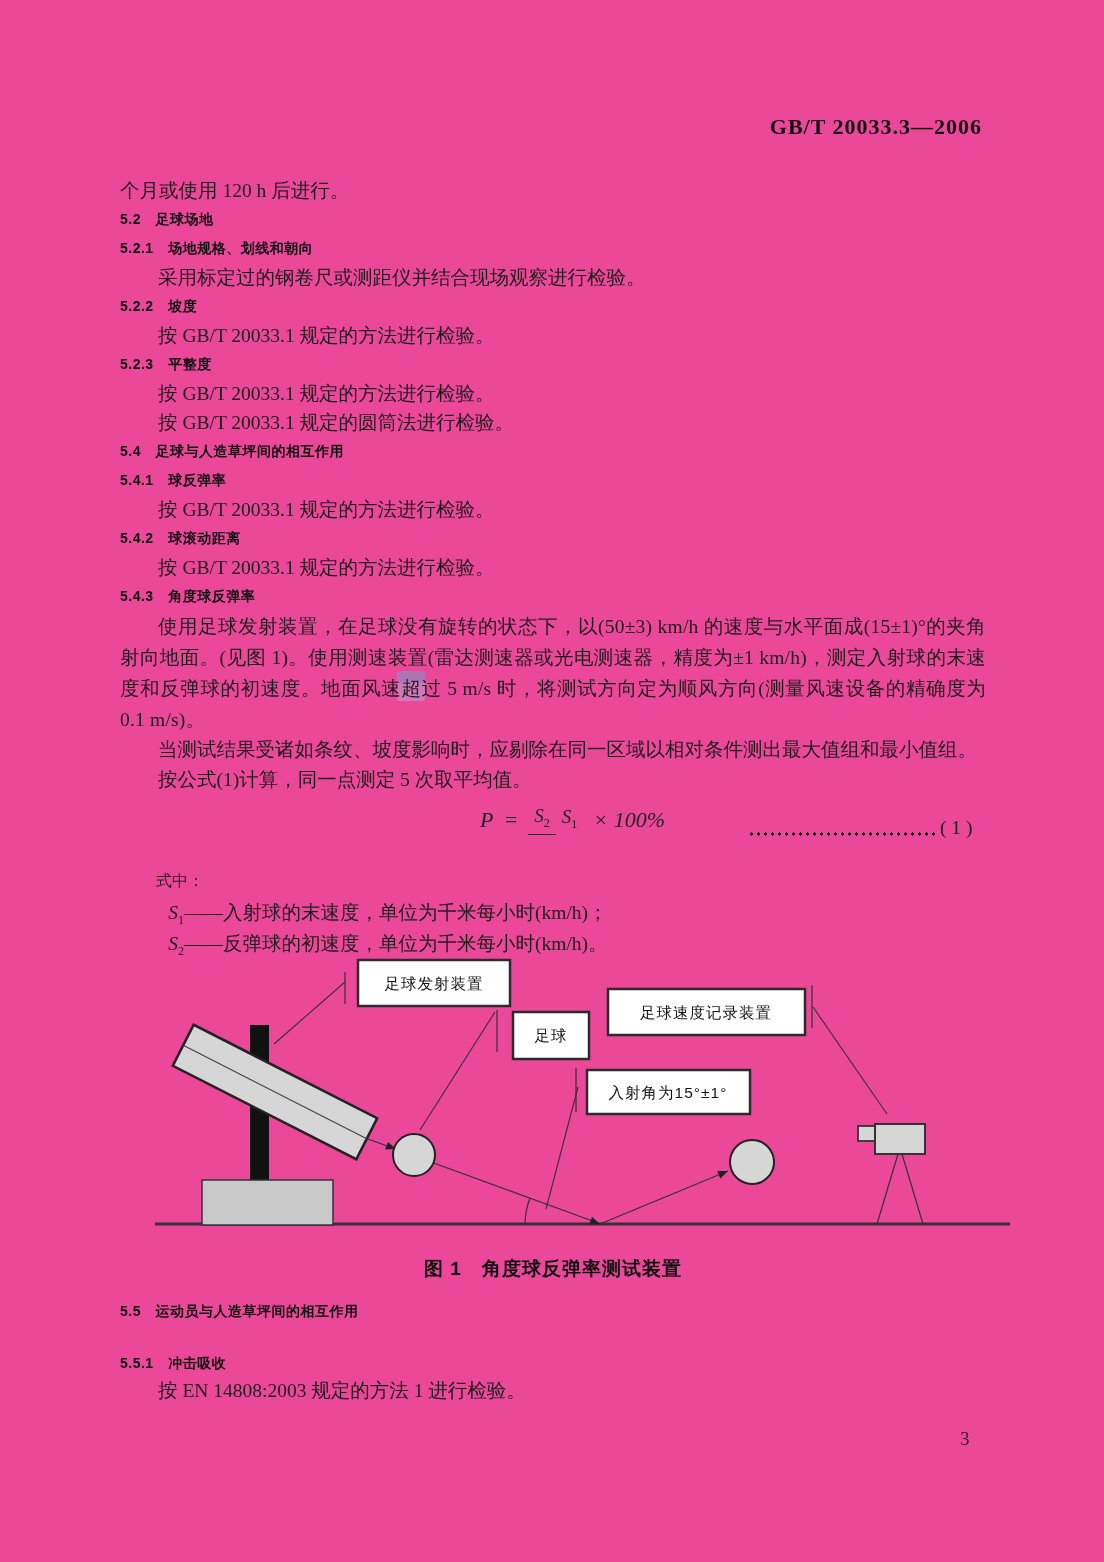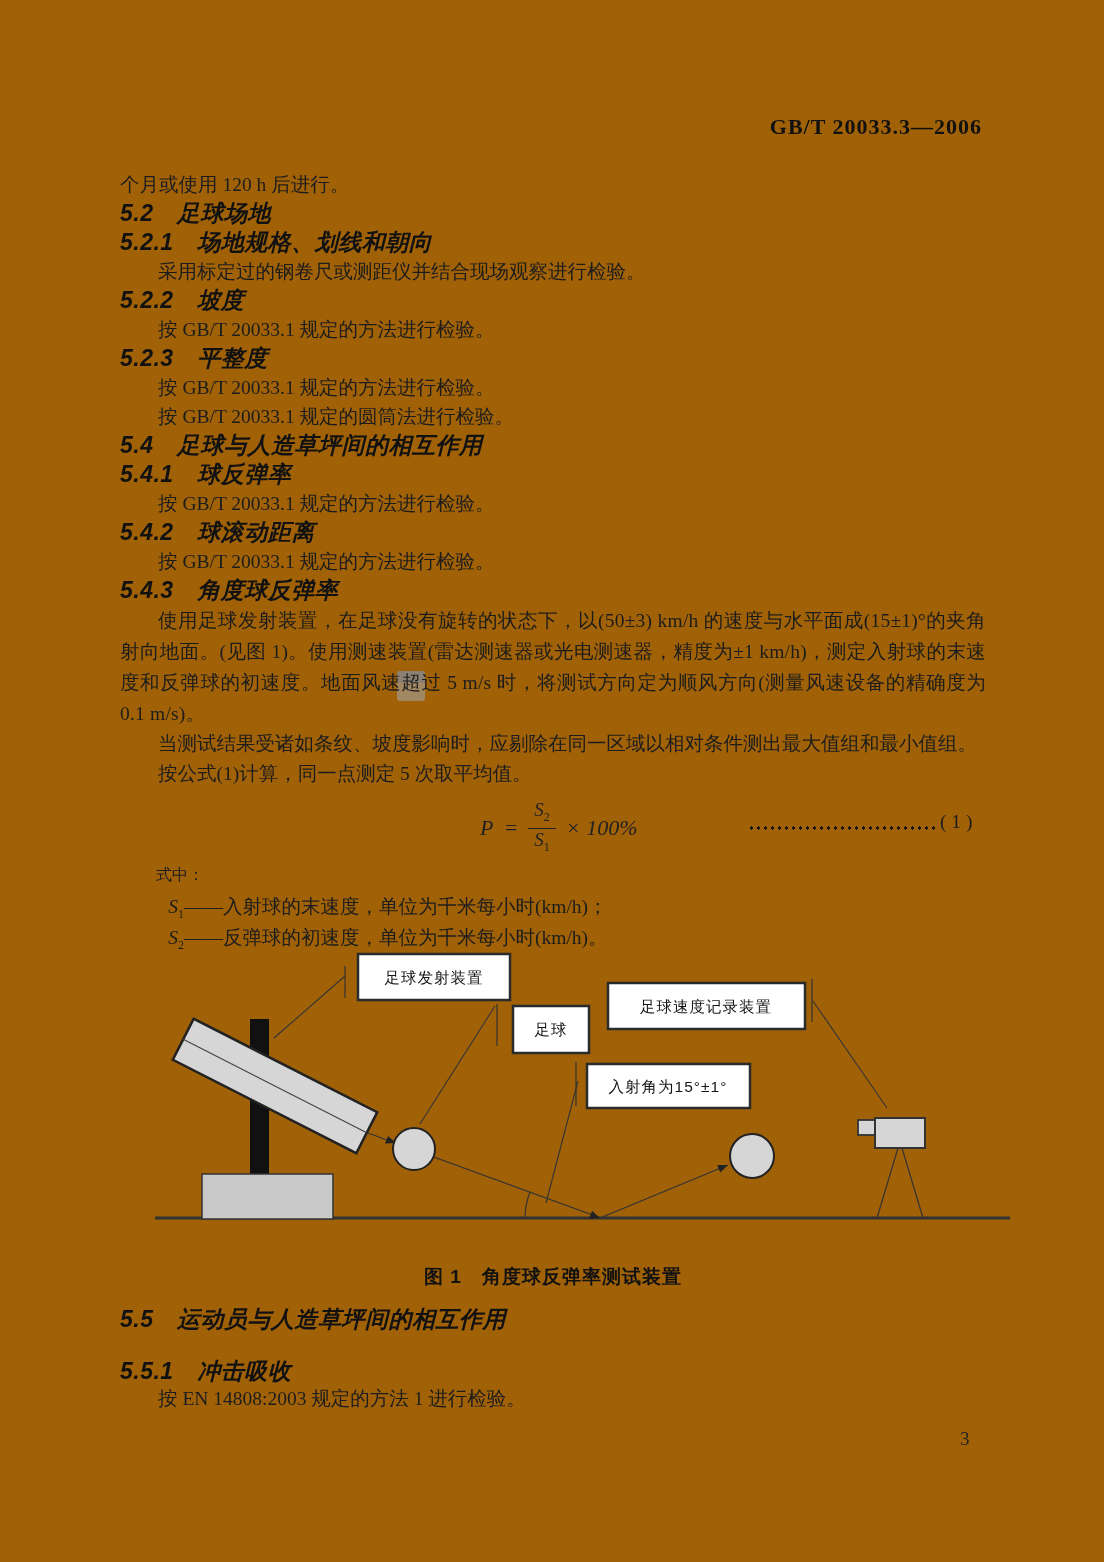--- a/index.html
+++ b/index.html
@@ -1,51 +1,51 @@
 <!DOCTYPE html>
 <html><head>
 <meta charset="utf-8">
 <style>
   html,body { margin:0; padding:0; background:#e8e8e8; }
   .page {
     position:relative; width:1104px; height:1562px; margin:0 auto;
-    background:#a16207; overflow:hidden;
+    background:#ec4899; overflow:hidden;
     font-family:"Liberation Serif", serif; color:#1c1c1c;
   }
   .doc-header {
     position:absolute; top:114px; right:122px;
     font-family:"Liberation Serif", serif; font-weight:bold;
     font-size:22px; letter-spacing:1px; color:#111;
   }
   .watermark {
     position:absolute; left:397px; top:671px; width:28px; height:30px;
     border-radius:3px; z-index:1;
     background:linear-gradient(180deg, rgba(120,155,205,0.55) 0 40%, rgba(165,190,225,0.42) 40% 100%);
   }
   .content {
-    position:absolute; left:120px; top:170px; width:866px; z-index:2;
+    position:absolute; left:120px; top:176px; width:866px; z-index:2;
   }
   .row { height:29px; line-height:29px; font-size:19.5px; white-space:nowrap; }
   .h {
     font-family:"Liberation Sans", sans-serif; font-weight:bold;
-    font-size:23px; letter-spacing:0.5px; color:#111;font-style:italic;
+    font-size:14px; letter-spacing:0.5px; color:#111;
   }
   .para { padding-left:38px; }
   .para-block {
     font-size:19.5px; line-height:31px; text-align:justify;
     text-indent:38px; letter-spacing:0.2px;
   }
   .row30 { height:30px; line-height:30px; font-size:19.5px; padding-left:38px; white-space:nowrap; }
   .formula-row { position:relative; height:70px; }
   .f-expr {
     position:absolute; left:360px; top:10px; display:flex; align-items:center;
     font-family:"Liberation Serif", serif; font-style:italic; font-size:22px; color:#222;
   }
   .f-expr .feq { margin:0 10px; }
-  .frac { display:inline-flex; flex-direction:column; align-items:center; margin-right:10px; }
+  .frac { display:inline-flex; flex-direction:row; align-items:center; margin-right:10px; }
   .frac .fnum, .frac .fden { font-size:19px; line-height:21px; padding:0 6px; }
   .frac .fnum { border-bottom:1.6px solid #222; }
   .frac sub, .var-name sub { font-size:12px; font-style:normal; }
   .f-dots {
     position:absolute; left:628px; top:35px; width:187px; height:8px;
     background-image:radial-gradient(circle 1.8px at 3.5px 4px, #161616 99%, transparent);
     background-size:7px 8px; background-repeat:repeat-x;
   }
   .f-number { position:absolute; left:820px; top:22px; font-size:19.5px; }
   .shizhong { height:32px; line-height:32px; font-size:16px; padding-left:36px; }
@@ -53,21 +53,21 @@
   .var-name {
     display:inline-block; width:38px; text-align:right;
     font-family:"Liberation Serif", serif; font-style:italic;
   }
   .figure-svg { display:block; margin:-7px 0 0 30px; }
   .fig-label {
     font-family:"Liberation Sans", sans-serif; font-size:15.5px; fill:#141414;
     font-weight:500; letter-spacing:1px;
   }
   .caption {
-    margin-top:33px; height:26px; line-height:26px; text-align:center;
+    margin-top:19px; height:26px; line-height:26px; text-align:center;
     font-family:"Liberation Sans", sans-serif; font-weight:bold; font-size:19px;
     letter-spacing:1px; color:#111;
   }
   .h55 { margin-top:17px; height:24px; line-height:24px; }
   .h551 { margin-top:28px; height:24px; line-height:24px; }
   .p-en { margin-top:3px; height:26px; line-height:26px; font-size:19.5px; padding-left:38px; }
   .page-num {
     position:absolute; left:960px; top:1428px; font-size:19px;
     font-family:"Liberation Serif", serif; color:#222;
   }

